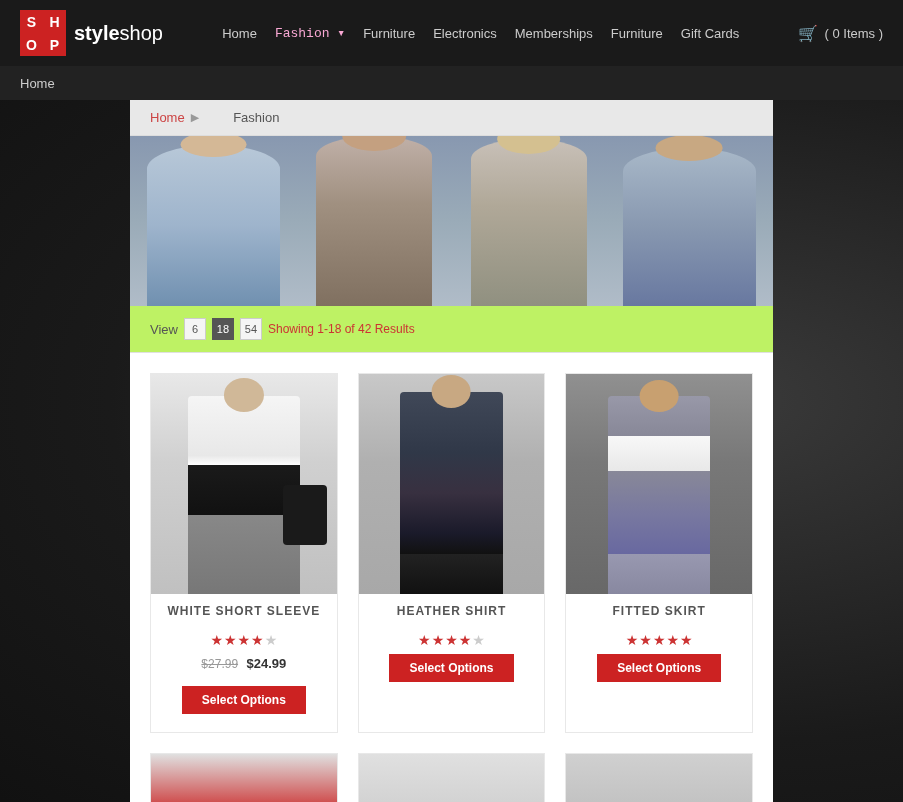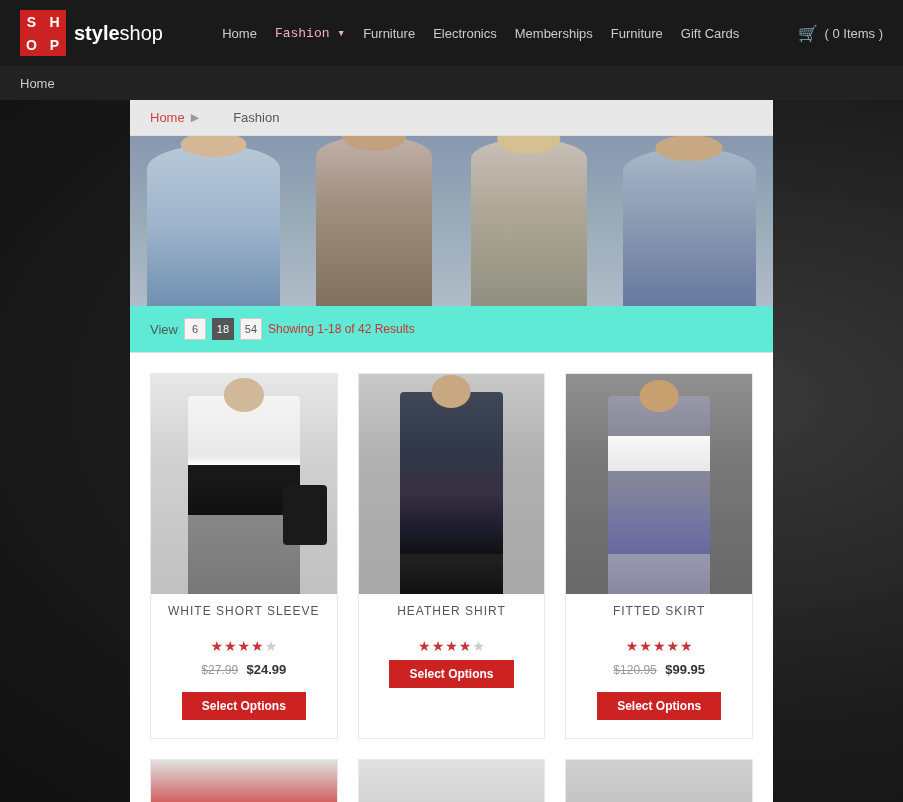--- a/index.html
+++ b/index.html
@@ -158,21 +158,21 @@
       align-items: center;
       justify-content: center;
     }
 
     
     .toolbar {
       padding: 12px 20px;
       display: flex;
       align-items: center;
       justify-content: space-between;
-      background: #5eead4;
+      background: #bef264;
       border-bottom: 1px solid #e0e0e0;
     }
 
     .view-label {
       font-size: 13px;
       color: #555;
     }
 
     .view-btn {
       width: 22px;
@@ -245,24 +245,24 @@
       background: linear-gradient(180deg, #909090 0%, #787878 40%, #686868 100%);
       position: relative;
     }
 
     .product-info {
       padding: 10px;
     }
 
     .product-name {
       font-size: 12px;
-      font-weight: normal;
+      font-weight: bold;
       color: #555;
       letter-spacing: 1px;
-      margin-bottom: 20px;
+      margin-bottom: 14px;
       text-transform: uppercase;
     }
 
     .stars {
       color: #cc3333;
       font-size: 14px;
       margin-bottom: 6px;
       display: flex;
       align-items: center;
       justify-content: center;
@@ -496,24 +496,20 @@
         </div>
         <div class="product-info">
           <div class="product-name">FITTED SKIRT</div>
           <div class="stars">
             <span>★</span>
             <span>★</span>
             <span>★</span>
             <span>★</span>
             <span>★</span>
           </div>
-          <div class="prices">
-            <span class="price-original">$120.95</span>
-            <span class="price-sale">$99.95</span>
-          </div>
           <button class="select-btn">Select Options</button>
         </div>
       </div>
 
     </div>
 
     <div class="products-grid-partial">
       <div class="product-card-partial">
         <div class="partial-img partial-img-1"></div>
       </div>

